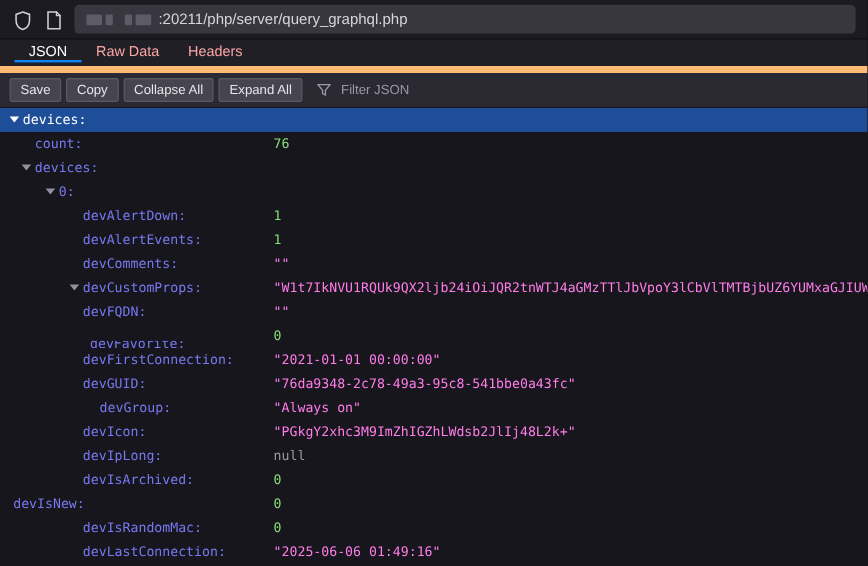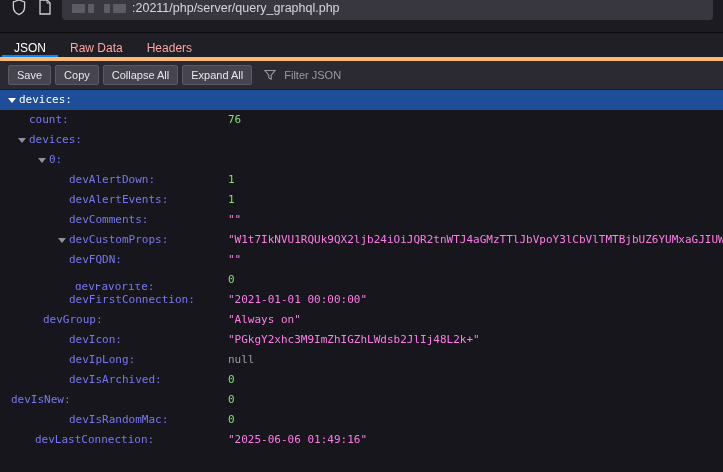--- a/index.html
+++ b/index.html
@@ -5,35 +5,35 @@
   html,body{margin:0;padding:0;}
   body{
     width:723px;height:472px;overflow:hidden;
     background:#17161d;
     font-family:"Liberation Sans", sans-serif;
     -webkit-font-smoothing:antialiased;
   }
 
   
   .chrome{
-    height:33px;background:#1c1b22;display:flex;align-items:flex-end;
-    border-bottom:1px solid #0c0c0d;box-sizing:border-box;padding:12px 6px;
+    height:33px;background:#1c1b22;display:flex;align-items:flex-start;
+    border-bottom:1px solid #0c0c0d;box-sizing:border-box;padding:4px 6px;
   }
   .chrome-icon{width:26px;height:26px;display:flex;align-items:center;justify-content:center;border-radius:4px;flex:0 0 auto;}
   .url-field{
     flex:1;height:24px;margin-left:4px;margin-right:4px;background:#38373f;
     border-radius:4px;display:flex;align-items:center;padding:0 10px;overflow:hidden;
   }
   .redacted{height:9px;background:#5c5b66;border-radius:1px;display:inline-block;flex:0 0 auto;}
   .url-text{color:#d6d6da;font-size:12.5px;margin-left:6px;white-space:nowrap;}
 
   
   .tabbar{
-    height:28px;background:#201f26;display:flex;align-items:flex-end;
-    border-bottom:4px solid #fdba74;box-sizing:border-box;padding-left:2px;
+    height:28px;background:#201f26;display:flex;align-items:center;
+    border-bottom:6px solid #fdba74;box-sizing:border-box;padding-left:12px;
   }
   .tab{
     display:flex;align-items:center;padding:0 12px;font-size:12px;color:#fca5a5;
     border-bottom:2px solid transparent;box-sizing:border-box;cursor:default;
   }
   .tab.active{color:#ffffff;border-bottom-color:#0a84ff;}
 
   
   .toolbar{
     height:29px;background:#2b2a33;display:flex;align-items:center;
@@ -195,21 +195,28 @@
       <span class="val number">0</span>
     </div>
     <div class="row">
       <span class="keycell" style="padding-left: 58px;">
         <span class="twisty hidden"></span>
         <span class="key">devFirstConnection:</span>
       </span>
       <span class="val string">"2021-01-01 00:00:00"</span>
     </div>
     <div class="row">
-      <span class="keycell" style="padding-left: 32px;">
+      <span class="keycell" style="padding-left: 58px;">
+        <span class="twisty hidden"></span>
+        <span class="key">devGUID:</span>
+      </span>
+      <span class="val string">"76da9348-2c78-49a3-95c8-541bbe0a43fc"</span>
+    </div>
+    <div class="row">
+      <span class="keycell" style="padding-left: 72px;">
         <span class="twisty hidden"></span>
         <span class="key">devGroup:</span>
       </span>
       <span class="val string">"Always on"</span>
     </div>
     <div class="row">
       <span class="keycell" style="padding-left: 58px;">
         <span class="twisty hidden"></span>
         <span class="key">devIcon:</span>
       </span>
@@ -237,19 +244,19 @@
       <span class="val number">0</span>
     </div>
     <div class="row">
       <span class="keycell" style="padding-left: 58px;">
         <span class="twisty hidden"></span>
         <span class="key">devIsRandomMac:</span>
       </span>
       <span class="val number">0</span>
     </div>
     <div class="row">
-      <span class="keycell" style="padding-left: 24px;">
+      <span class="keycell" style="padding-left: 58px;">
         <span class="twisty hidden"></span>
         <span class="key">devLastConnection:</span>
       </span>
       <span class="val string">"2025-06-06 01:49:16"</span>
     </div>
   </div>
 
 </body></html>

